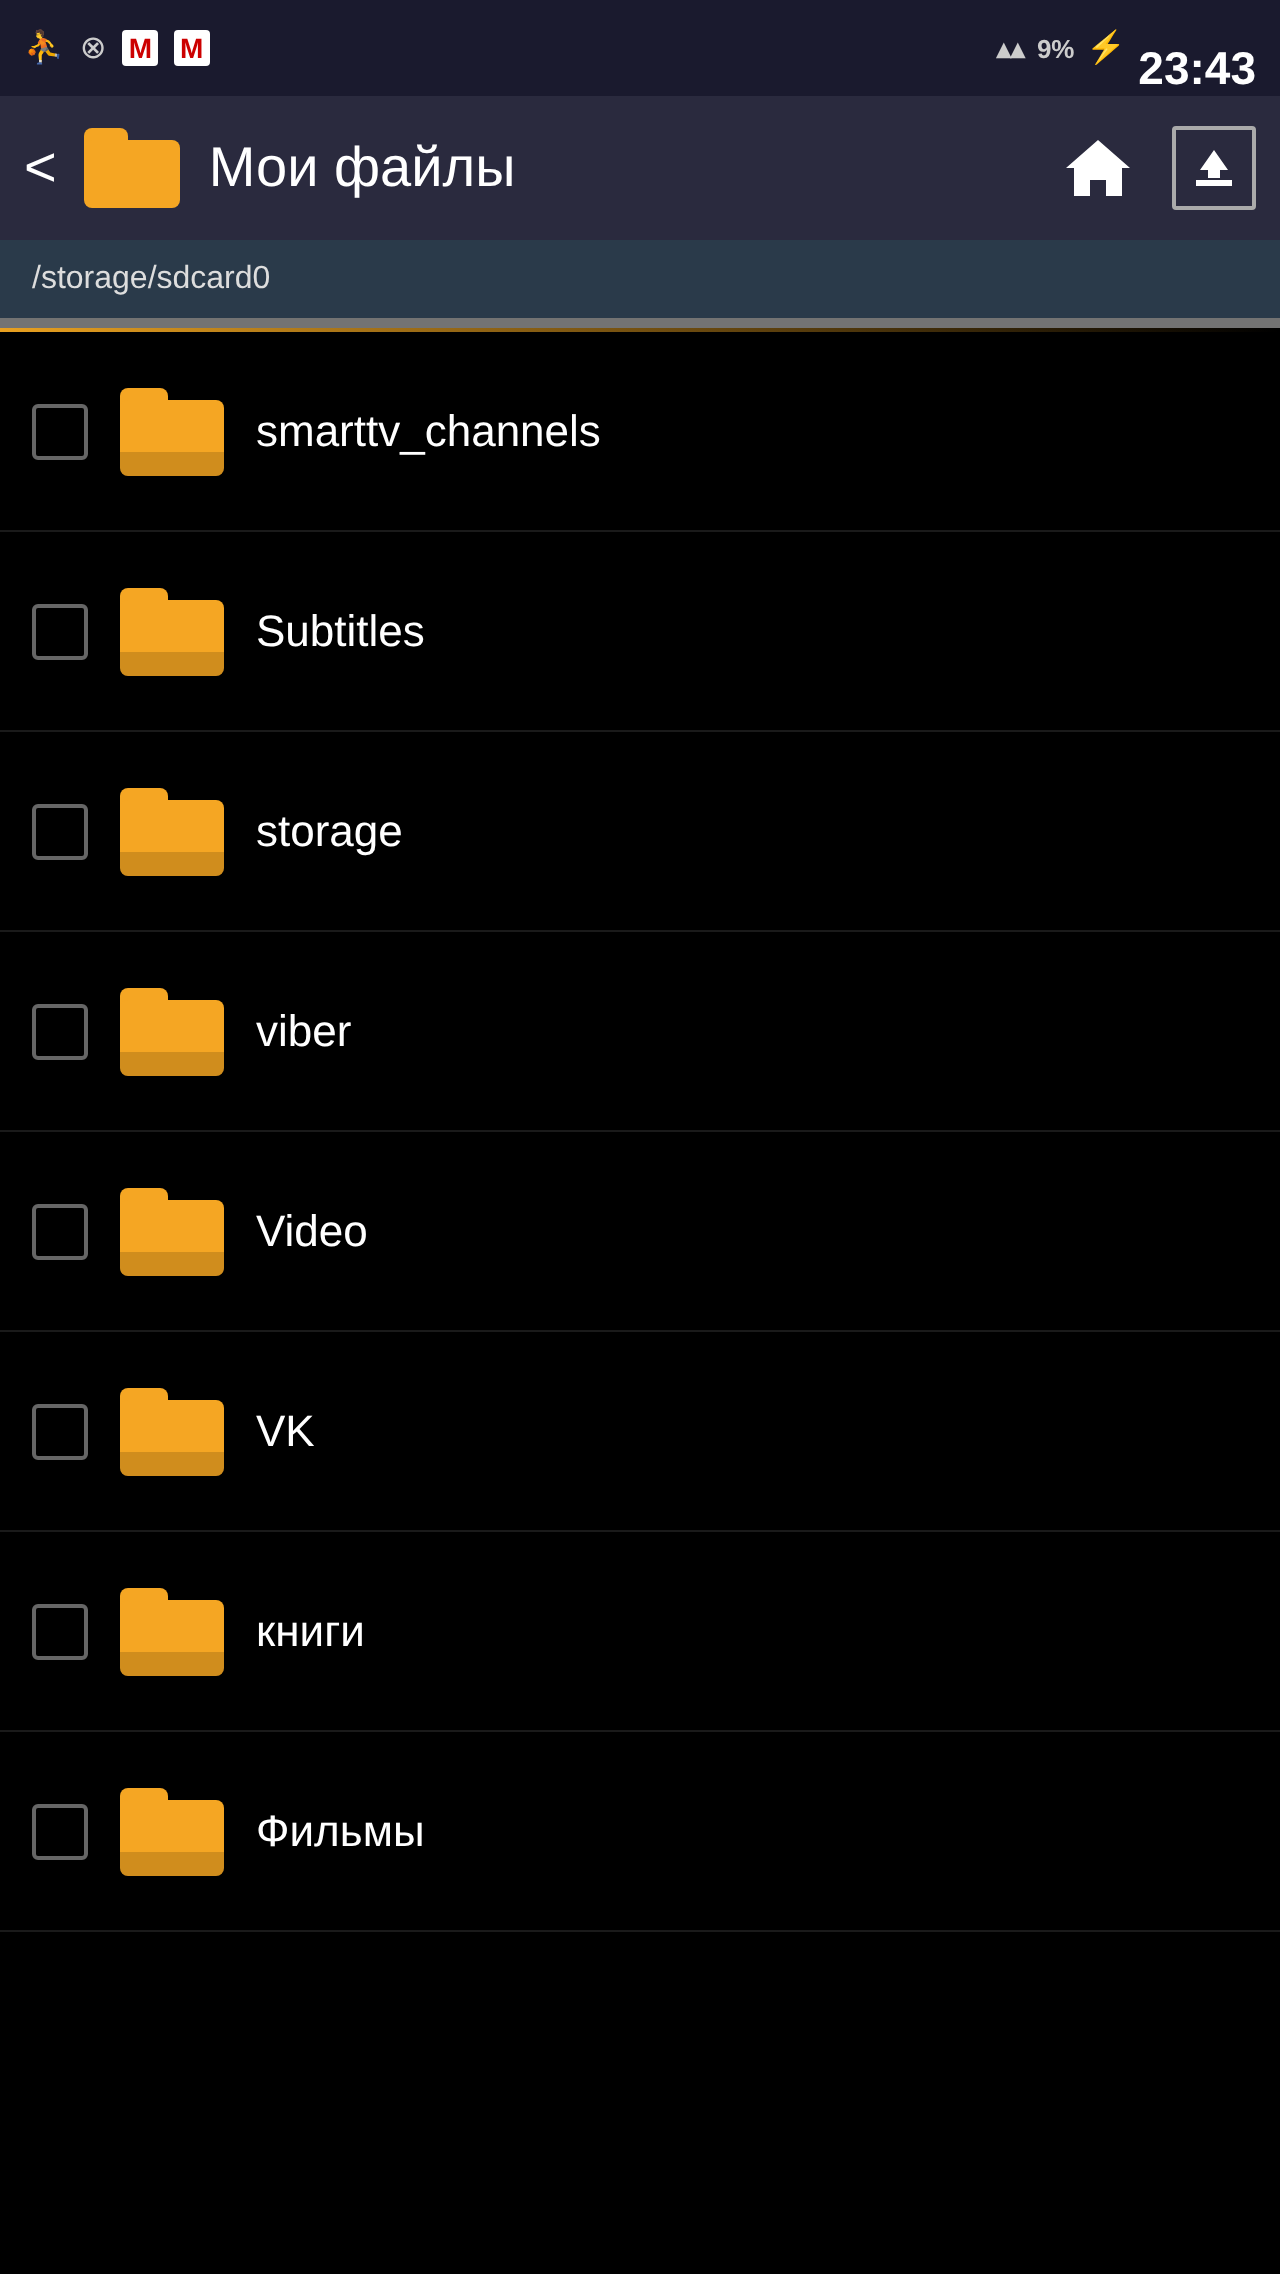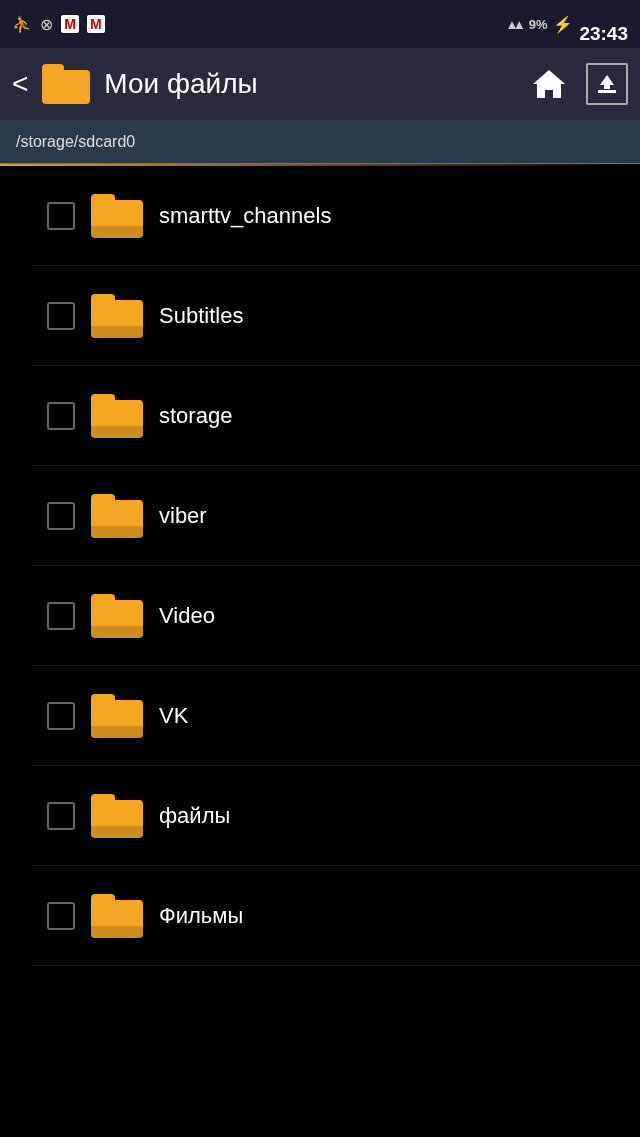--- a/index.html
+++ b/index.html
@@ -124,40 +124,39 @@
     }
 
     
     .path-bar {
       width: 100%;
       height: 44px;
       background: #2a3a4a;
       display: flex;
       align-items: center;
       padding: 0 16px;
-      border-bottom: 1px solid #737373;
+      border-bottom: 5px solid #737373;
     }
     .path-text {
       font-size: 16px;
       color: #ddd;
     }
 
     
     .divider-line {
       width: 100%;
       height: 2px;
       background: linear-gradient(to right, #e8a020, transparent);
       margin-bottom: 0;
     }
 
     
     .file-list {
       width: 100%;
       background: #000;
-      padding-left: 31px;
     }
     .file-item {
       width: 100%;
       height: 100px;
       display: flex;
       align-items: center;
       padding: 0 16px;
       border-bottom: 1px solid #1a1a1a;
       cursor: pointer;
       gap: 16px;
@@ -214,21 +213,21 @@
   <div class="status-left">
     <span class="status-icon">⛹</span>
     <span class="status-icon">⊗</span>
     <span class="status-icon" style="font-size:14px; background:#fff; color:#c00; padding:1px 3px; font-weight:bold; border-radius:2px;">M</span>
     <span class="status-icon" style="font-size:14px; background:#fff; color:#c00; padding:1px 3px; font-weight:bold; border-radius:2px;">M</span>
   </div>
   <div class="status-right">
     <span style="font-size:14px; color:#ccc;">▴▴</span>
     <span class="battery-text">9%</span>
     <span style="font-size:16px; color:#ffdd00;">⚡</span>
-    <span style="font-size:19px; font-weight:bold;margin-top:20px;">23:43</span>
+    <span style="font-size:23px; font-weight:bold;margin-top:20px;">23:43</span>
   </div>
 </div>
 
 <div class="title-bar">
   <div class="title-bar-left">
     <span class="back-arrow">&lt;</span>
     <div class="folder-icon-large">
       <div class="folder-tab"></div>
       <div class="folder-body"></div>
     </div>
@@ -318,21 +317,21 @@
     <span class="file-name">VK</span>
   </div>
 
   <div class="file-item">
     <div class="checkbox"></div>
     <div class="folder-icon-small">
       <div class="folder-tab"></div>
       <div class="folder-body"></div>
       <div class="folder-shade"></div>
     </div>
-    <span class="file-name">файлы</span>
+    <span class="file-name">книги</span>
   </div>
 
   <div class="file-item">
     <div class="checkbox"></div>
     <div class="folder-icon-small">
       <div class="folder-tab"></div>
       <div class="folder-body"></div>
       <div class="folder-shade"></div>
     </div>
     <span class="file-name">Фильмы</span>

